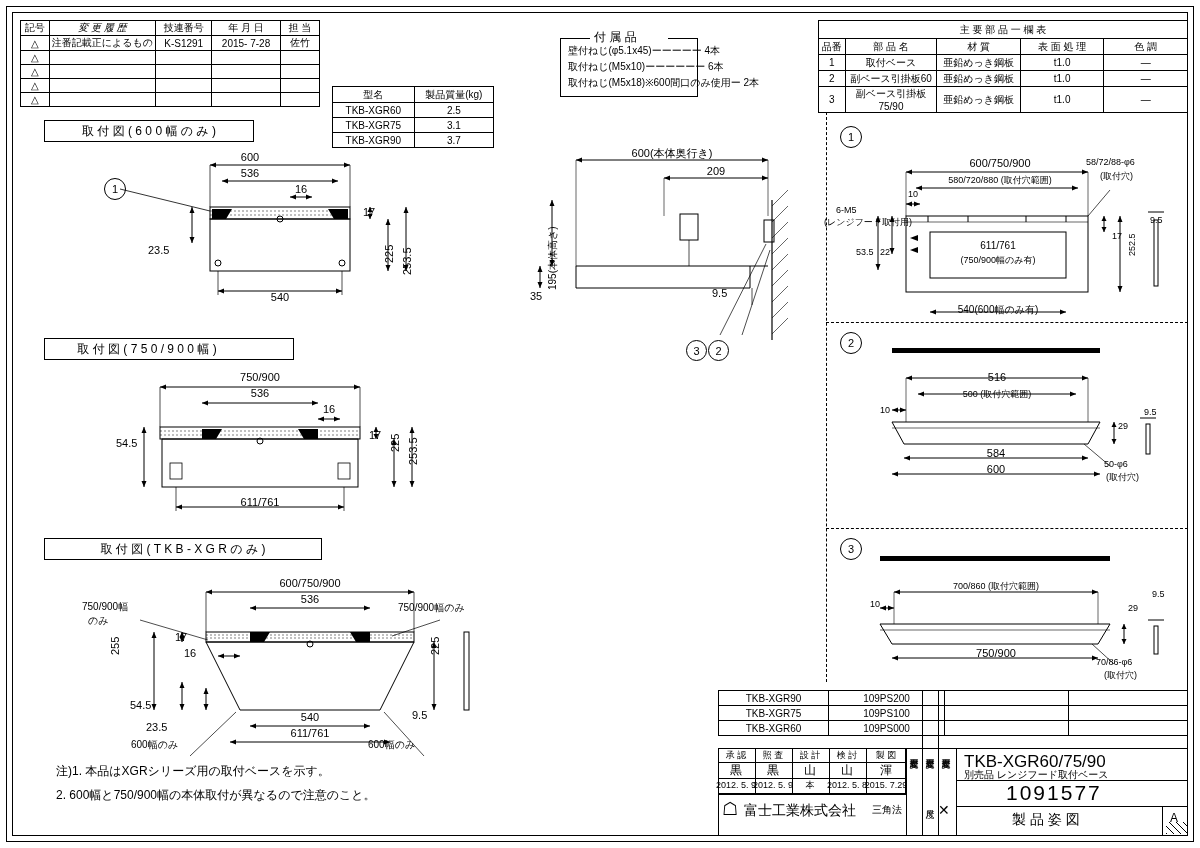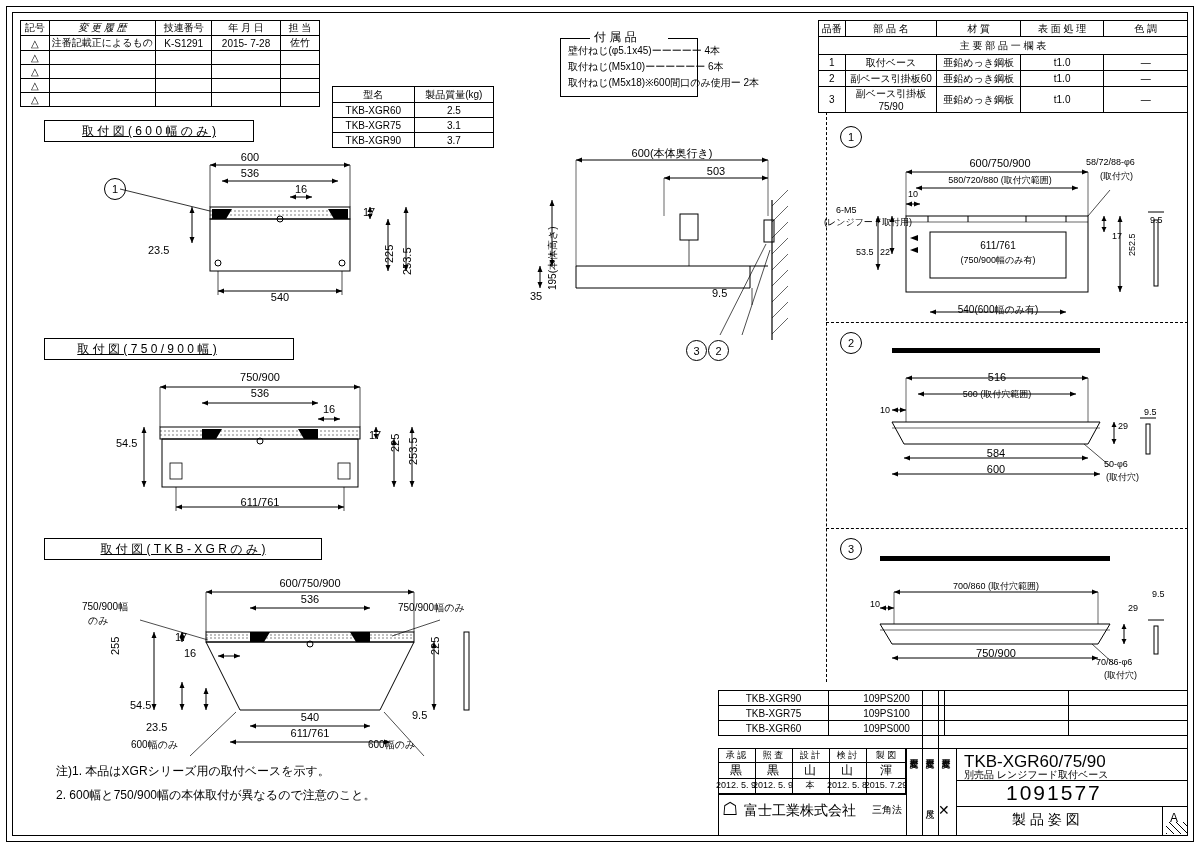--- a/index.html
+++ b/index.html
@@ -9,21 +9,21 @@
   .bx{position:absolute;border:1px solid #000;box-sizing:border-box;}
   .t{position:absolute;white-space:nowrap;font-size:11px;line-height:1;}
   .t.c{transform:translateX(-50%);}
   .tiny{font-size:9px;}
   .sm{font-size:10px;}
   .md{font-size:12px;}
   .lg{font-size:14px;}
   .xl{font-size:17px;}
   .vert{writing-mode:vertical-rl;text-orientation:upright;}
   .rot{transform:rotate(-90deg);transform-origin:left top;}
-  .ctr{display:flex;align-items:center;justify-content:center;text-decoration:underline;}
+  .ctr{display:flex;align-items:center;justify-content:center;}
   table.g{position:absolute;border-collapse:collapse;}
   table.g td,table.g th{border:1px solid #000;font-size:10px;text-align:center;padding:0;font-weight:normal;}
   .hatch{background:repeating-linear-gradient(45deg,#000 0 1px,transparent 1px 5px);}
   .dash{position:absolute;border-left:1px dashed #000;}
   .dashh{position:absolute;border-top:1px dashed #000;}
   .circ{position:absolute;border:1px solid #000;border-radius:50%;display:flex;align-items:center;justify-content:center;font-size:11px;}
   svg{position:absolute;left:0;top:0;overflow:visible;}
 </style>
 </head>
 <body>
@@ -109,29 +109,29 @@
     <div class="ln" style="left:697px;top:38px;width:1px;height:58px;"></div>
     <div class="ln" style="left:560px;top:96px;width:138px;height:1px;"></div>
     <div class="t sm" style="left:568px;top:46px;">壁付ねじ(φ5.1x45)ーーーーー 4本</div>
     <div class="t sm" style="left:568px;top:62px;">取付ねじ(M5x10)ーーーーーー 6本</div>
     <div class="t sm" style="left:568px;top:78px;">取付ねじ(M5x18)※600間口のみ使用ー 2本</div>
   </div>
 
   <table class="g" style="left:818px;top:20px;width:370px;">
     <tbody>
         <tr>
+          <td colspan="5" class="md" style="height:17px;">主 要 部 品 一 欄 表</td>
+        </tr>
+    <tr>
       <th style="width:26px;height:15px;">品番</th>
       <th style="width:92px;">部 品 名</th>
       <th style="width:84px;">材 質</th>
       <th style="width:84px;">表 面 処 理</th>
       <th style="width:84px;">色 調</th>
     </tr>
-    <tr>
-          <td colspan="5" class="md" style="height:17px;">主 要 部 品 一 欄 表</td>
-        </tr>
     <tr>
       <td style="height:15px;">1</td>
       <td class="tiny">取付ベース</td>
       <td class="tiny">亜鉛めっき鋼板</td>
       <td class="tiny">t1.0</td>
       <td class="tiny">—</td>
     </tr>
     <tr>
       <td style="height:15px;">2</td>
       <td class="tiny">副ベース引掛板60</td>
@@ -392,21 +392,21 @@
       <line x1="20" y1="126" x2="20" y2="148" stroke="#000" stroke-width="1"></line>
       <polygon points="20,126 17.5,132 22.5,132" fill="#000"></polygon>
       <polygon points="20,148 17.5,142 22.5,142" fill="#000"></polygon>
 
       <line x1="232" y1="148" x2="232" y2="165" stroke="#000" stroke-width="0.7"></line>
 
       <line x1="200" y1="195" x2="246" y2="104" stroke="#000" stroke-width="0.7"></line>
       <line x1="222" y1="195" x2="250" y2="110" stroke="#000" stroke-width="0.7"></line>
     </svg>
     <div class="t c" style="left:672px;top:148px;">600(本体奥行き)</div>
-    <div class="t c" style="left:716px;top:166px;">503</div>
+    <div class="t c" style="left:716px;top:166px;">209</div>
     <div class="t rot sm" style="left:548px;top:290px;">195(本体高さ)</div>
     <div class="t" style="left:530px;top:291px;">35</div>
     <div class="t" style="left:712px;top:288px;">9.5</div>
     <div class="circ" style="left:686px;top:340px;width:19px;height:19px;">3</div>
     <div class="circ" style="left:708px;top:340px;width:19px;height:19px;">2</div>
   </div>
 
   <div class="dash" style="left:826px;top:112px;height:570px;"></div>
   <div class="dashh" style="left:826px;top:322px;width:362px;"></div>
   <div class="dashh" style="left:826px;top:528px;width:362px;"></div>

